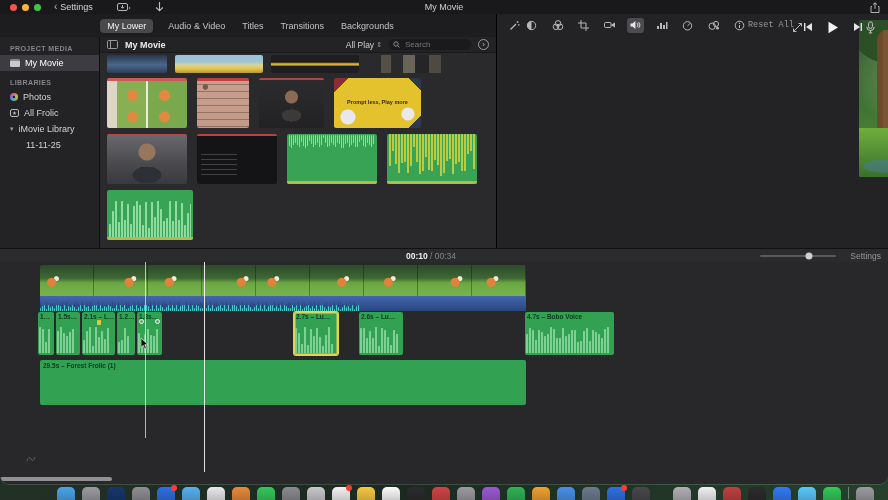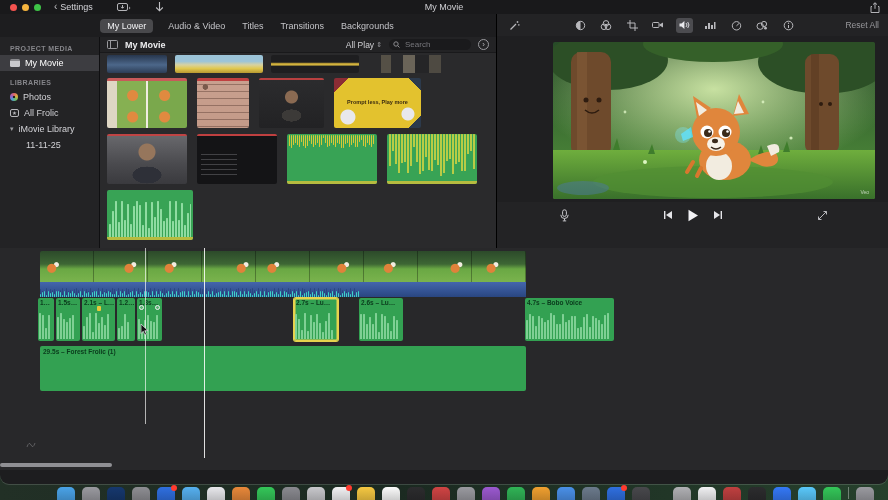--- a/index.html
+++ b/index.html
@@ -110,21 +110,21 @@
   .t-terminal{background:
     linear-gradient(#c04040 0 2px,transparent 2px),
     repeating-linear-gradient(180deg,transparent 0 4px,rgba(150,150,155,.35) 4px 5px),
     #141416;background-size:100% 100%,45% 55%,100% 100%;background-position:0 0,10% 70%,0 0;background-repeat:no-repeat;}
   .t-audio-top{background:#38a355;}
   .t-audio-tall{background:#38a355;}
   .t-audio{background:#38a355;}
   .audio-bottom-line{position:absolute;left:0;right:0;bottom:0;height:3px;background:#cdbf3c;opacity:.85;}
 
   
-  .right-region{flex:1;display:flex;flex-direction:column;background:#232325;}
+  .right-region{flex:1;display:flex;flex-direction:row;background:#232325;font-family:Liberation Mono, monospace;}
   .adjustbar{height:22px;display:flex;align-items:center;padding:0 9px;color:#b8b8bc;}
   .adjust-icons{display:flex;align-items:center;gap:9px;margin:0 auto;}
   .aicon{width:17px;height:15px;display:flex;align-items:center;justify-content:center;border-radius:3px;}
   .aicon.selected{background:#4c4c50;}
   .reset-all{font-size:8.5px;color:#98989c;}
   .volumebar{height:20px;display:flex;align-items:center;padding:0 9px;gap:5px;font-size:8px;color:#c6c6ca;}
   .pill{background:#59595d;border-radius:3px;padding:1px 5px;color:#f0f0f2;font-size:8px;}
   .pill.spk{padding:1px 4px;display:flex;align-items:center;}
   .slider{position:relative;height:3px;background:#111113;border-radius:1.5px;}
   .slider .knob{position:absolute;top:50%;transform:translate(-50%,-50%);width:8px;height:8px;
@@ -580,20 +580,27 @@
         </span>
         <span class="fullscreen">
           <svg width="11" height="11" viewBox="0 0 11 11">
               <path d="M1.5 9.5l8-8M9.5 1.5h-3m3 0v3M1.5 9.5v-3m0 3h3" stroke="#b8b8bc" fill="none"></path>
             </svg>
         </span>
       </div>
     </div>
   </div>
 
+  <div class="timelinebar">
+    <span class="timecode"><b>00:10</b><span> / </span><span>00:34</span></span>
+    <span class="zoom-slider">
+        <span class="knob"></span>
+      </span>
+    <span class="settings-label">Settings</span>
+  </div>
 
   <div class="timeline">
     <div class="filmstrip">
         <div class="frame" style="background: radial-gradient(5px at 22% 56%, rgb(224, 130, 58) 0px, rgb(224, 130, 58) 4px, rgba(0, 0, 0, 0) 5px), radial-gradient(3px at 31% 44%, rgb(242, 236, 224) 0px, rgb(242, 236, 224) 2px, rgba(0, 0, 0, 0) 3px), linear-gradient(rgb(44, 74, 42) 0%, rgb(61, 102, 52) 42%, rgb(106, 168, 68) 58%, rgb(122, 179, 77) 100%);"></div>
         <div class="frame" style="background: radial-gradient(5px at 66% 56%, rgb(224, 130, 58) 0px, rgb(224, 130, 58) 4px, rgba(0, 0, 0, 0) 5px), radial-gradient(3px at 75% 44%, rgb(242, 236, 224) 0px, rgb(242, 236, 224) 2px, rgba(0, 0, 0, 0) 3px), linear-gradient(rgb(44, 74, 42) 0%, rgb(61, 102, 52) 42%, rgb(106, 168, 68) 58%, rgb(122, 179, 77) 100%);"></div>
         <div class="frame" style="background: radial-gradient(5px at 40% 56%, rgb(224, 130, 58) 0px, rgb(224, 130, 58) 4px, rgba(0, 0, 0, 0) 5px), radial-gradient(3px at 49% 44%, rgb(242, 236, 224) 0px, rgb(242, 236, 224) 2px, rgba(0, 0, 0, 0) 3px), linear-gradient(rgb(44, 74, 42) 0%, rgb(61, 102, 52) 42%, rgb(106, 168, 68) 58%, rgb(122, 179, 77) 100%);"></div>
         <div class="frame" style="background: radial-gradient(5px at 74% 56%, rgb(224, 130, 58) 0px, rgb(224, 130, 58) 4px, rgba(0, 0, 0, 0) 5px), radial-gradient(3px at 83% 44%, rgb(242, 236, 224) 0px, rgb(242, 236, 224) 2px, rgba(0, 0, 0, 0) 3px), linear-gradient(rgb(44, 74, 42) 0%, rgb(61, 102, 52) 42%, rgb(106, 168, 68) 58%, rgb(122, 179, 77) 100%);"></div>
         <div class="frame" style="background: radial-gradient(5px at 30% 56%, rgb(224, 130, 58) 0px, rgb(224, 130, 58) 4px, rgba(0, 0, 0, 0) 5px), radial-gradient(3px at 39% 44%, rgb(242, 236, 224) 0px, rgb(242, 236, 224) 2px, rgba(0, 0, 0, 0) 3px), linear-gradient(rgb(44, 74, 42) 0%, rgb(61, 102, 52) 42%, rgb(106, 168, 68) 58%, rgb(122, 179, 77) 100%);"></div>
         <div class="frame" style="background: radial-gradient(5px at 60% 56%, rgb(224, 130, 58) 0px, rgb(224, 130, 58) 4px, rgba(0, 0, 0, 0) 5px), radial-gradient(3px at 69% 44%, rgb(242, 236, 224) 0px, rgb(242, 236, 224) 2px, rgba(0, 0, 0, 0) 3px), linear-gradient(rgb(44, 74, 42) 0%, rgb(61, 102, 52) 42%, rgb(106, 168, 68) 58%, rgb(122, 179, 77) 100%);"></div>
         <div class="frame" style="background: radial-gradient(5px at 46% 56%, rgb(224, 130, 58) 0px, rgb(224, 130, 58) 4px, rgba(0, 0, 0, 0) 5px), radial-gradient(3px at 55% 44%, rgb(242, 236, 224) 0px, rgb(242, 236, 224) 2px, rgba(0, 0, 0, 0) 3px), linear-gradient(rgb(44, 74, 42) 0%, rgb(61, 102, 52) 42%, rgb(106, 168, 68) 58%, rgb(122, 179, 77) 100%);"></div>

